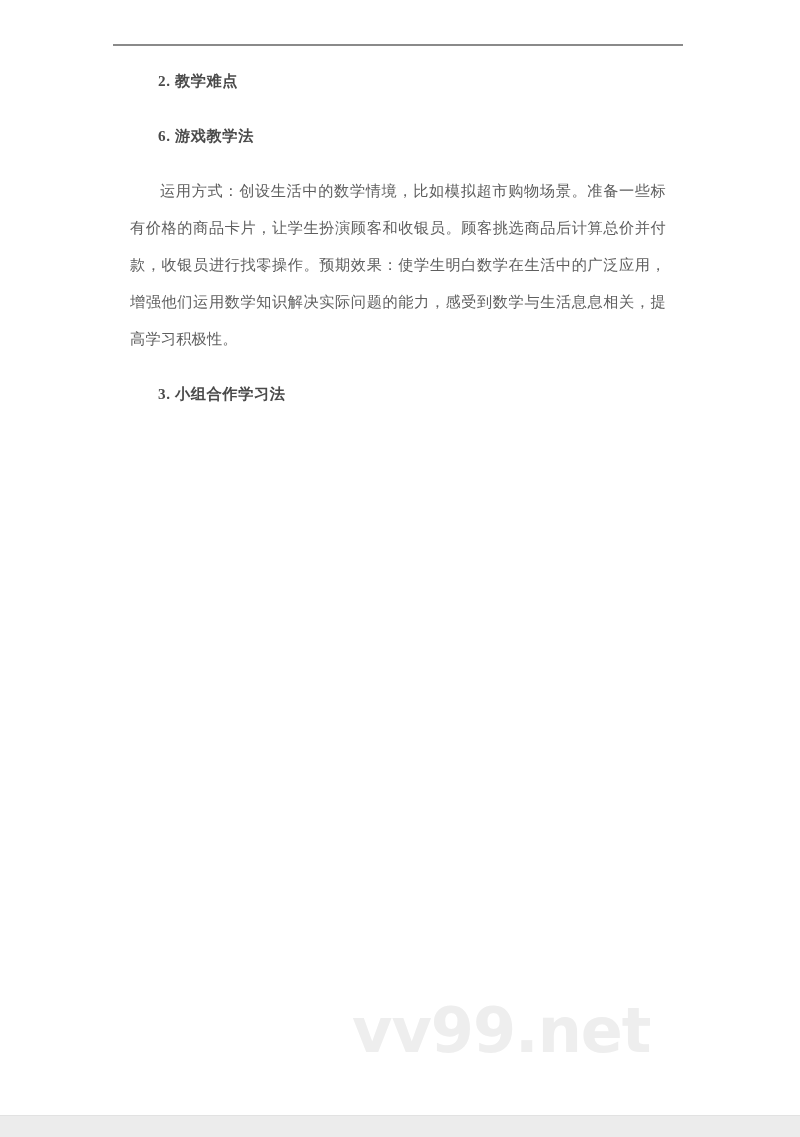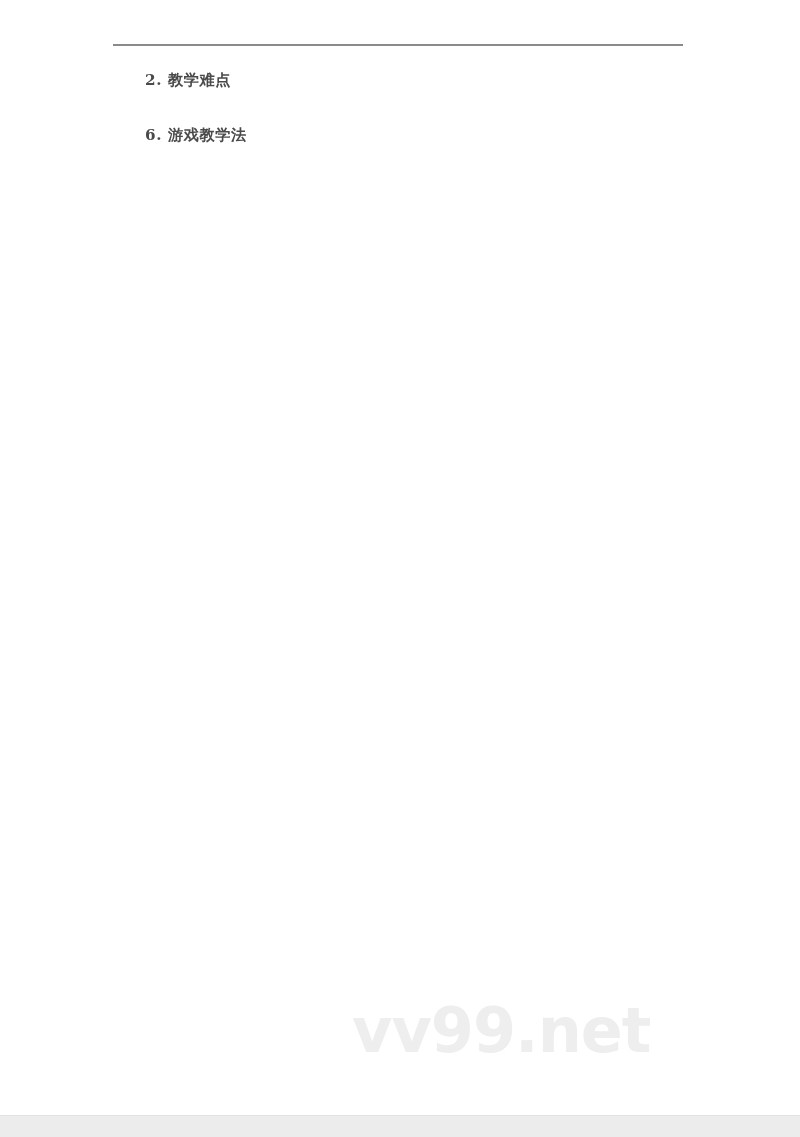--- a/index.html
+++ b/index.html
@@ -61,28 +61,29 @@
 
   
   .doc-body {
     position: absolute;
     left: 113px;
     top: 62px;
     width: 570px;
   }
 
   .blk {
-    margin: 4px;
+    margin: 17px;
     color: #5e5e5e;
     font-size: 15.2px;
     line-height: 37px;
     letter-spacing: 0.2px;
     text-align: justify;
     text-justify: inter-ideograph;
     white-space: pre-wrap;
+    font-family: Liberation Serif, serif;
   }
 
   
   .heading {
     color: #4a4a4a;
     font-weight: bold;
     padding-left: 28px;
     letter-spacing: 0.6px;
   }
 
@@ -105,21 +106,23 @@
   <div class="doc-body">
 
     <p class="blk heading sp-0">2. 教学难点</p>
 
 
 
     <p class="blk heading sp-2">6. 游戏教学法</p>
 
 
 
+    <p class="blk para sp-2">运用方式：创设生活中的数学情境，比如模拟超市购物场景。准备一些标有价格的商品卡片，让学生扮演顾客和收银员。顾客挑选商品后计算总价并付款，收银员进行找零操作。预期效果：使学生明白数学在生活中的广泛应用，增强他们运用数学知识解决实际问题的能力，感受到数学与生活息息相关，提高学习积极性。</p>
 
+    <p class="blk heading sp-2">3. 小组合作学习法</p>
 
 
   </div>
 
   <div class="watermark">vv99.net</div>
 
   <div class="page-bottom-band"></div>
 
 </div>
 

